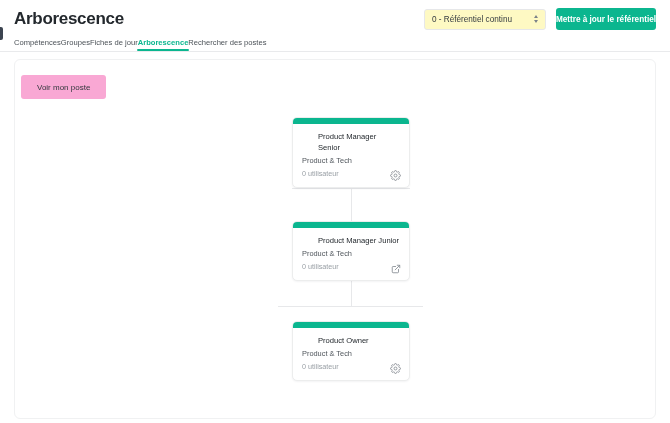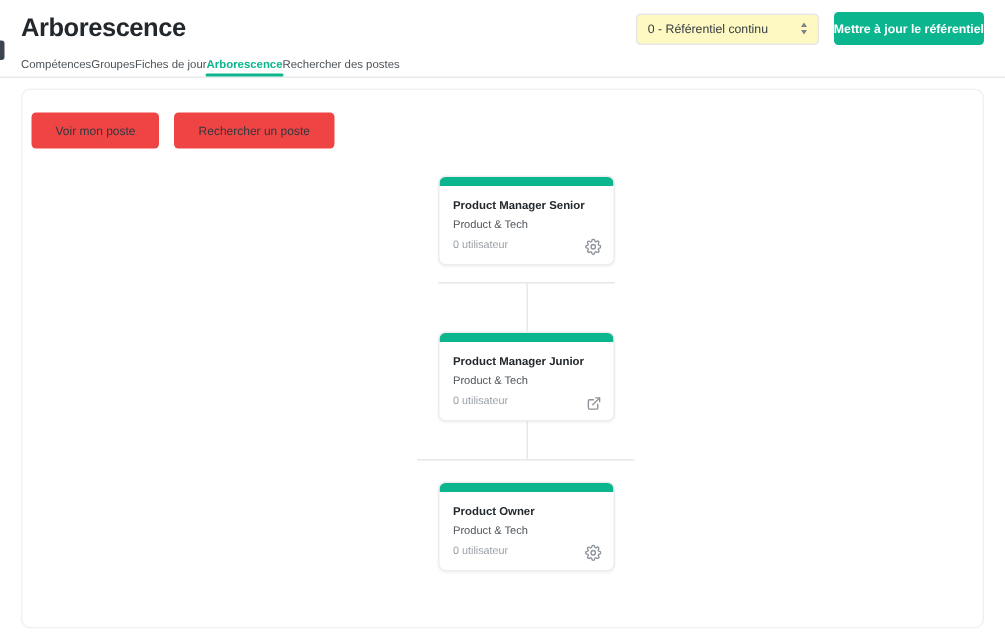--- a/index.html
+++ b/index.html
@@ -160,21 +160,21 @@
     display: flex;
     gap: 10px;
     padding: 15px 0 0 6px;
   }
   .ghost-btn {
     display: flex;
     align-items: center;
     justify-content: center;
     height: 24px;
     padding: 0 16px;
-    background: #ef4444;
+    background: #f9a8d4;
     border: none;
     border-radius: 3px;
     font-family: "Liberation Sans", sans-serif;
     font-size: 8px;
     color: #33383d;
     white-space: nowrap;
     cursor: pointer;
   }
 
   
@@ -198,24 +198,25 @@
   .node-accent {
     height: 6px;
     background: #0bb68f;
   }
   .node-body {
     padding: 7px 9px 8px 9px;
     position: relative;
   }
   .node-title {
     font-size: 7.6px;
-    font-weight: bold;
+    font-weight: normal;
     color: #23282d;
     line-height: 11px;
     margin-bottom: 3px;
+    margin-left: 16px;
   }
   .node-sub {
     font-size: 7.4px;
     color: #4f555b;
     line-height: 10px;
     margin-bottom: 3px;
   }
   .node-meta {
     font-size: 7.2px;
     color: #9aa0a6;
@@ -269,21 +270,20 @@
     <div class="tab active">Arborescence</div>
     <div class="tab">Rechercher des postes</div>
   </div>
 </div>
 <div class="tabs-divider"></div>
 
 <div class="panel">
 
   <div class="panel-toolbar">
     <button class="ghost-btn">Voir mon poste</button>
-    <button class="ghost-btn">Rechercher un poste</button>
   </div>
 
   <div class="tree">
 
     <div class="conn conn-h" style="left:277px; top:75px; width:118px;"></div>
     <div class="conn conn-v" style="left:336px; top:75px; height:33px;"></div>
 
     <div class="conn conn-v" style="left:336px; top:160px; height:33px;"></div>
     <div class="conn conn-h" style="left:263px; top:193px; width:145px;"></div>
 

